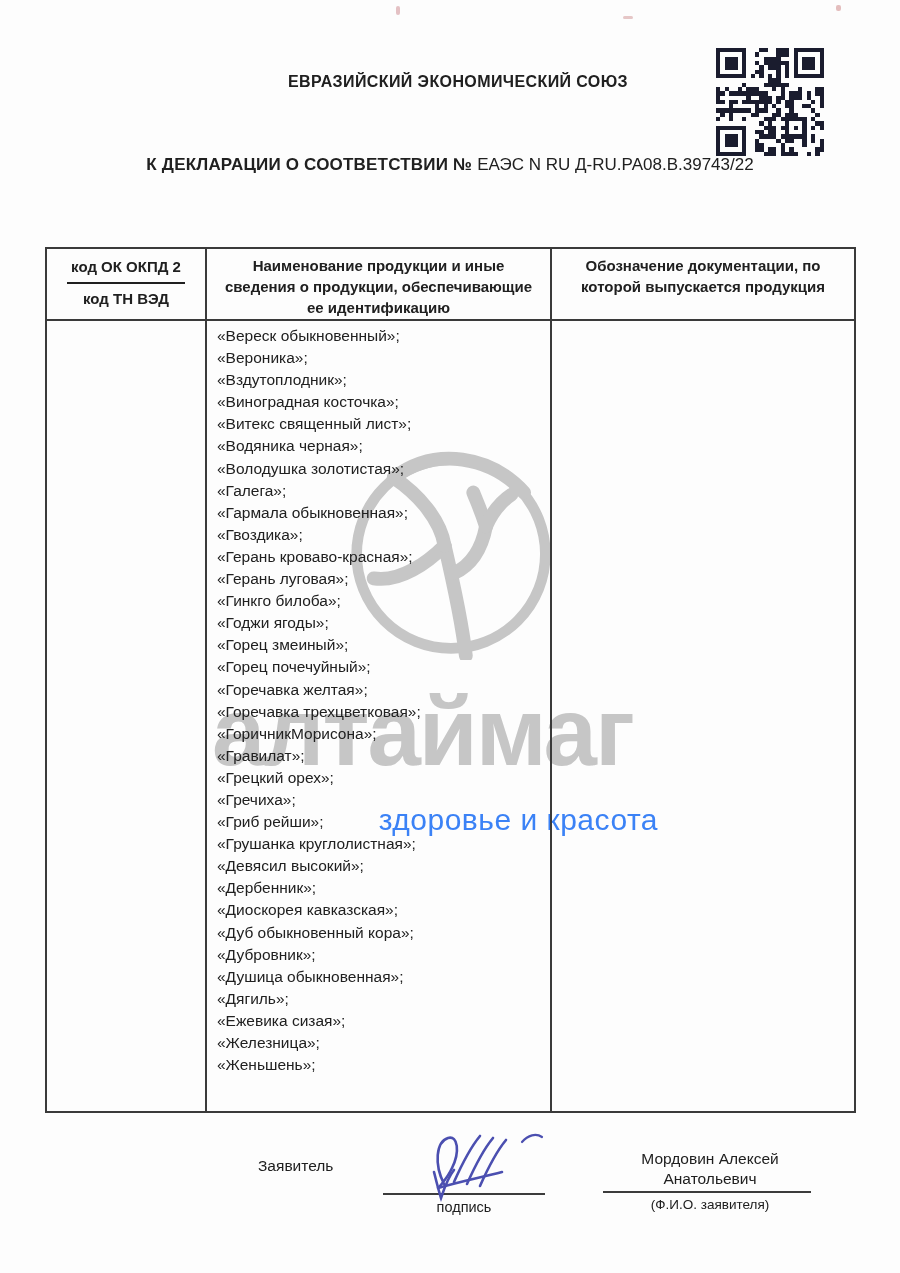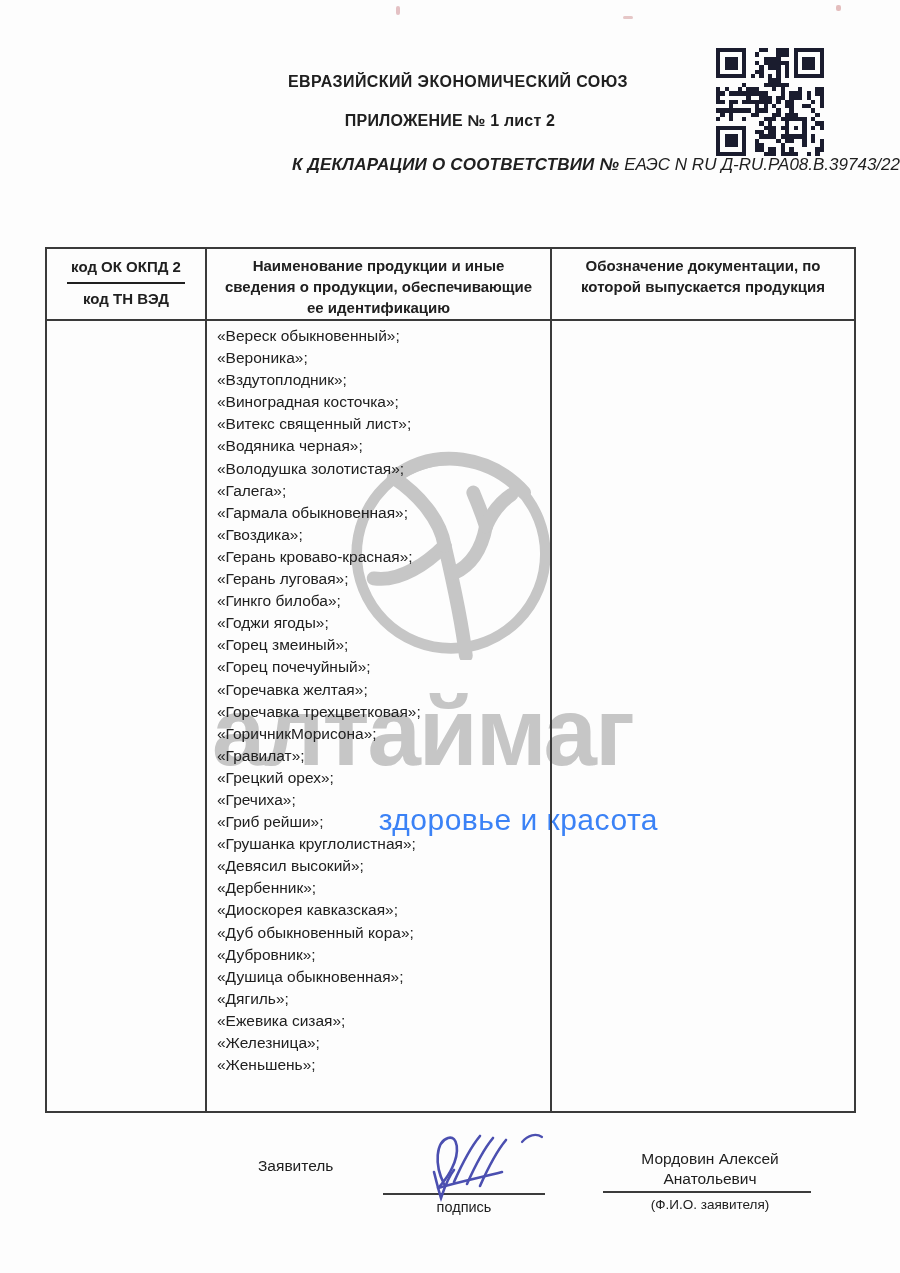--- a/index.html
+++ b/index.html
@@ -13,22 +13,22 @@
   .page{
     position:relative;width:900px;height:1273px;background:#fdfdfd;
     font-family:"Liberation Sans","DejaVu Sans",sans-serif;color:var(--ink);
     overflow:hidden;margin:0 auto;
   }
   
   .doc-title{position:absolute;top:73px;left:8px;width:100%;text-align:center;
     font-size:16px;font-weight:bold;letter-spacing:.4px;}
   .doc-subtitle{position:absolute;top:112px;left:0;width:100%;text-align:center;
     font-size:16px;font-weight:bold;letter-spacing:.2px;}
-  .doc-declline{position:absolute;top:155px;left:0;width:100%;text-align:right;
-    font-size:17px;font-weight:bold;letter-spacing:.2px;z-index:3;font-style:italic;}
+  .doc-declline{position:absolute;top:155px;left:0;width:100%;text-align:center;
+    font-size:17px;font-weight:bold;letter-spacing:.2px;z-index:3;}
   .doc-declline .num{font-weight:normal;margin-left:5px;letter-spacing:0;}
   
   .qr{position:absolute;left:716px;top:48px;width:108px;height:108px;z-index:2;}
   
   .watermark{position:absolute;inset:0;z-index:1;pointer-events:none;}
   .wm-logo{position:absolute;left:345px;top:448px;}
   .wm-brand{position:absolute;left:212px;top:684px;width:480px;
     font-size:96px;font-weight:bold;line-height:1;color:var(--wm);
     letter-spacing:-2px;white-space:nowrap;}
   .wm-tagline{position:absolute;left:318px;top:805px;width:340px;
@@ -83,21 +83,20 @@
         <path d="M 103,118 C 116,112 128,100 133,74"></path>
         <path d="M 133,74 C 128,58 124,50 121,42"></path>
         <path d="M 133,74 C 140,58 148,50 157,44"></path>
       </g>
     </svg>
     <div class="wm-brand">алтаймаг</div>
     <div class="wm-tagline">здоровье и красота</div>
   </div>
 
   <div class="doc-title">ЕВРАЗИЙСКИЙ ЭКОНОМИЧЕСКИЙ СОЮЗ</div>
-  <div class="doc-subtitle">ПРИЛОЖЕНИЕ № 1 лист 2</div>
   <div class="doc-declline">
     <span>К ДЕКЛАРАЦИИ О СООТВЕТСТВИИ №</span><span class="num">ЕАЭС N RU Д-RU.РА08.В.39743/22</span>
   </div>
 
   <div class="qr" id="qr"><svg width="108" height="108" viewBox="0 0 25 25" shape-rendering="crispEdges">
         <g fill="#1a1c2e">
           <rect x="0" y="0" width="1" height="1"></rect>
           <rect x="1" y="0" width="1" height="1"></rect>
           <rect x="2" y="0" width="1" height="1"></rect>
           <rect x="3" y="0" width="1" height="1"></rect>

